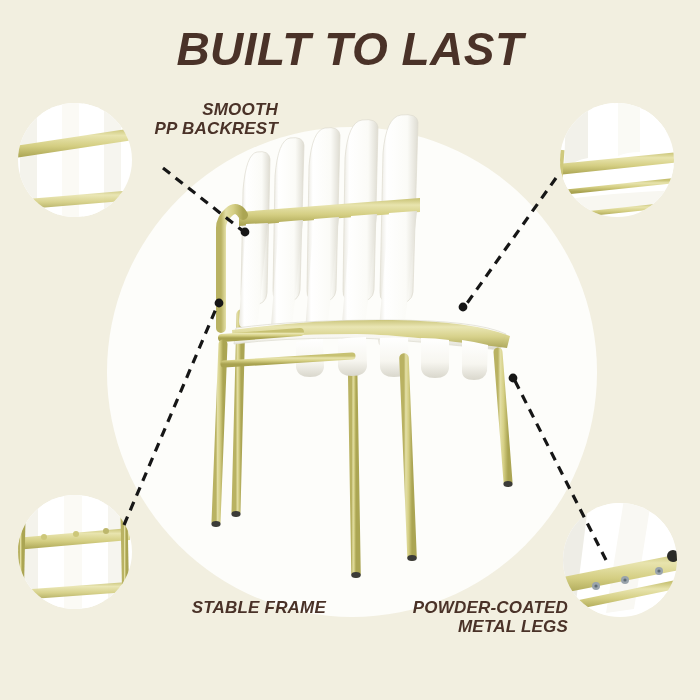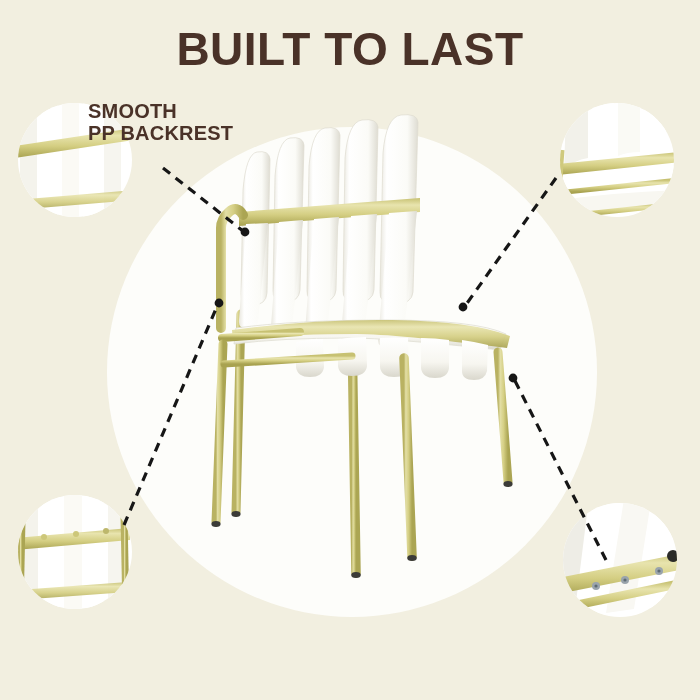--- a/index.html
+++ b/index.html
@@ -3,31 +3,31 @@
 <meta charset="utf-8">
 <style>
   html,body{margin:0;padding:0;}
   body{
     width:700px;height:700px;
     background:#f2efe0;
     font-family:"Liberation Sans","DejaVu Sans",sans-serif;
     overflow:hidden;
     position:relative;
   }
-  #stage{position:absolute;inset:0;width:700px;height:548px;}
+  #stage{position:absolute;inset:0;width:700px;height:548px;font-style:italic;}
   #stage svg{position:absolute;top:0;left:0;}
   .lbl{
     position:absolute;
     color:#4a3228;
     font-weight:bold;
-    text-align:left;
+    text-align:right;
     line-height:1.12;
     letter-spacing:.2px;
     white-space:pre-line;
-    font-size:20px;
+    font-size:17px;
   }
   #title{
     position:absolute;
     left:0;right:0;top:22px;
     text-align:center;
     color:#4a3228;
     font-weight:bold;
     font-size:46px;
     letter-spacing:.5px;
     font-family:"Liberation Sans","DejaVu Sans",sans-serif;
@@ -228,15 +228,18 @@
       <circle cx="513" cy="378" r="4.4"></circle>
     </g>
   </svg>
 
   <div id="title">BUILT TO LAST</div>
 
   <div class="lbl" id="lbl-backrest">SMOOTH
 PP BACKREST</div>
 
 
-
+  <div class="lbl" id="lbl-frame">STABLE FRAME</div>
+
+  <div class="lbl" id="lbl-legs">POWDER-COATED
+METAL LEGS</div>
 
 </div>
 
 </body></html>

